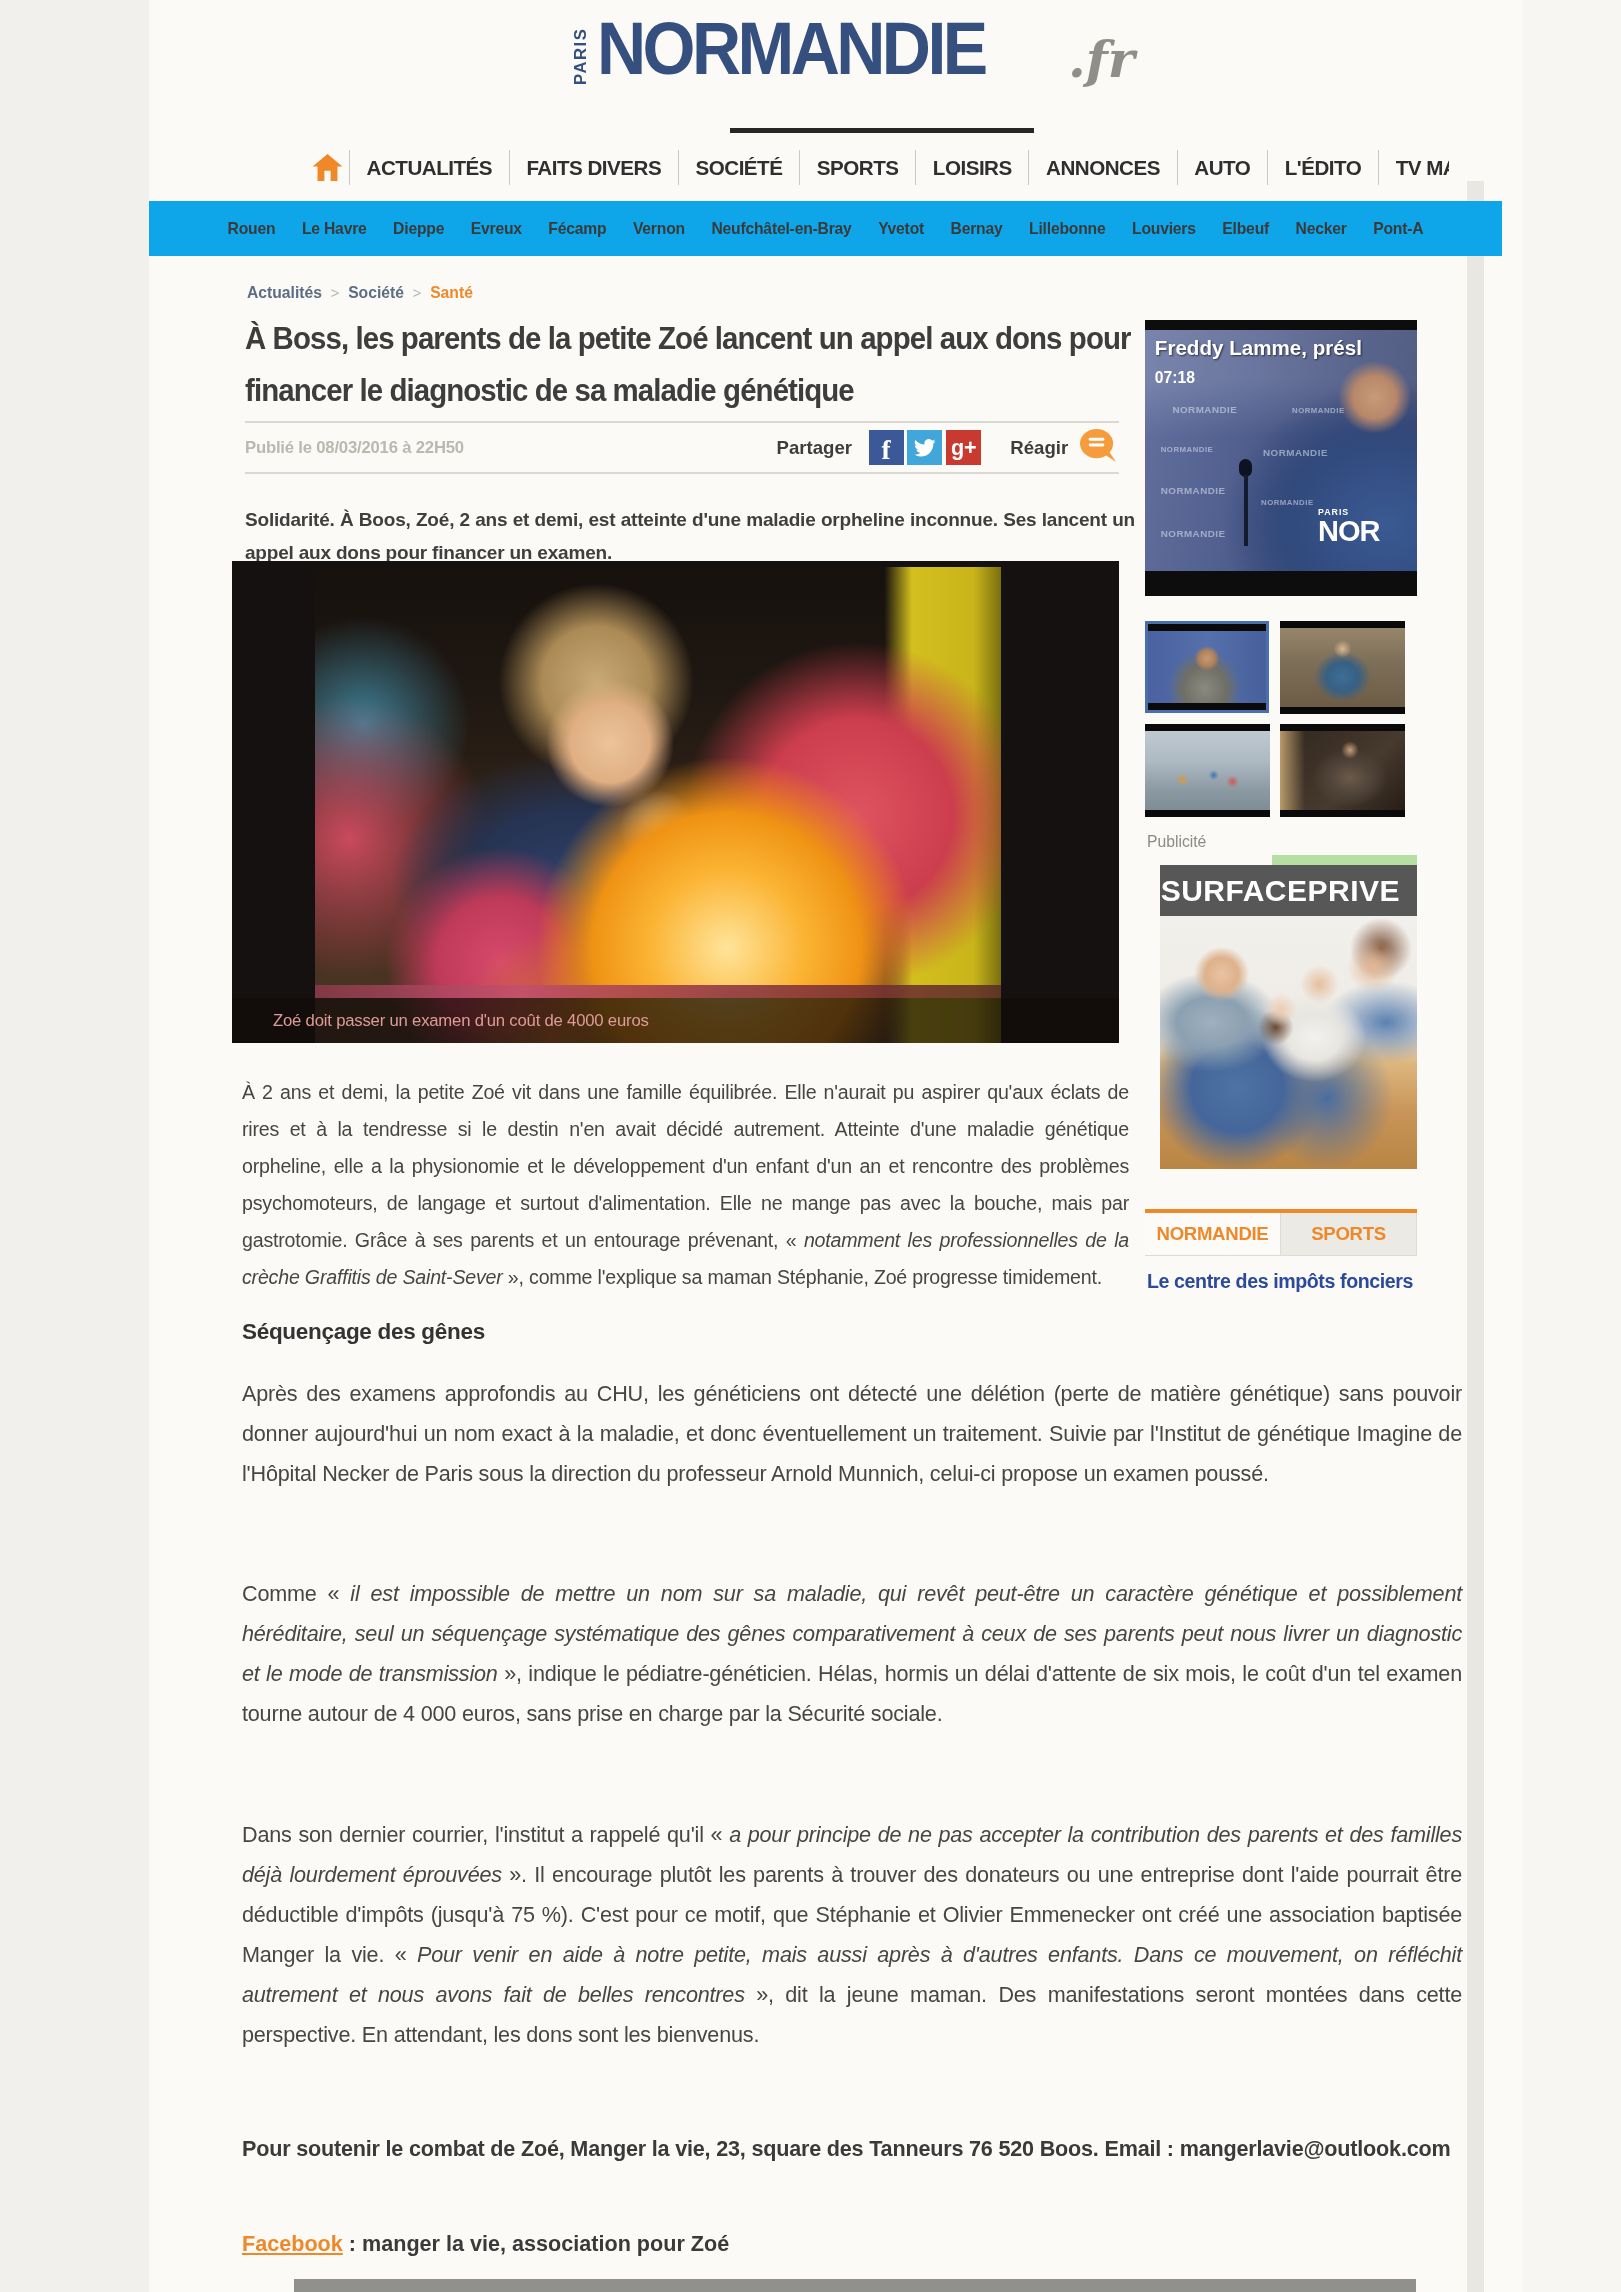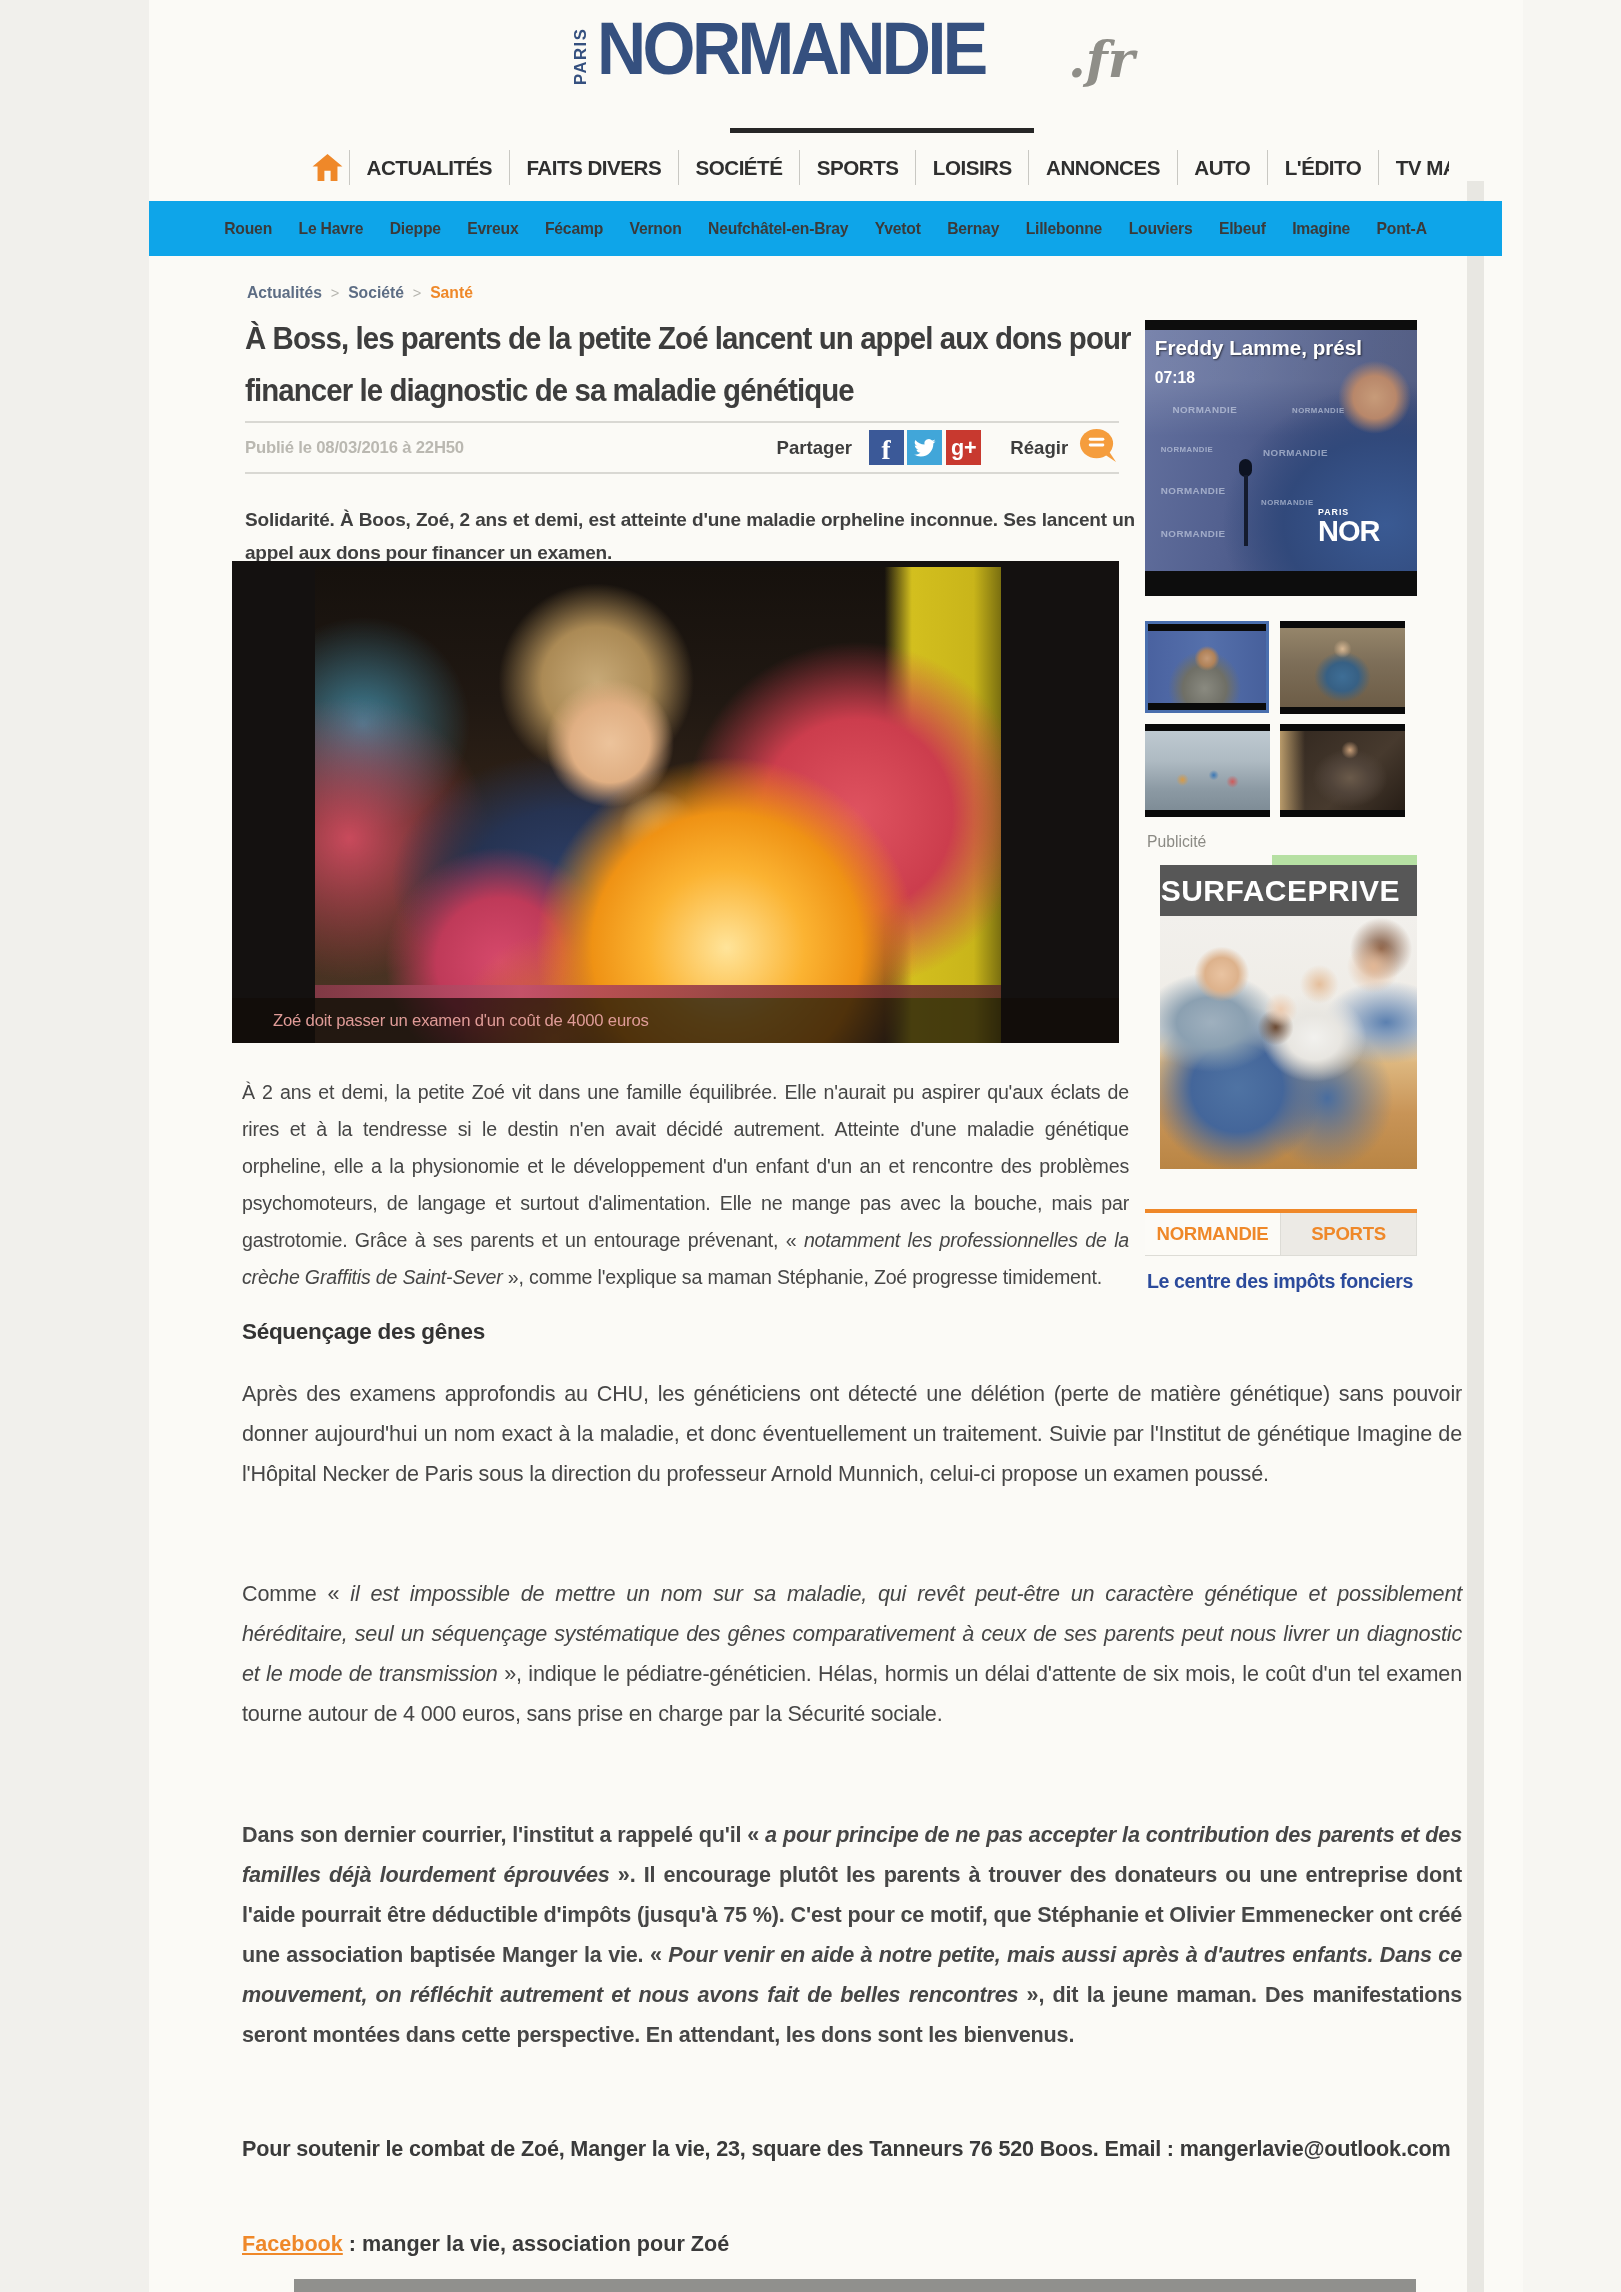--- a/index.html
+++ b/index.html
@@ -85,21 +85,21 @@
   .photo-caption{position:absolute;left:0;right:0;bottom:0;height:45px;background:rgba(18,12,9,.72);
     color:#df9b97;font-size:16.7px;line-height:45px;padding-left:41px;letter-spacing:-0.2px;}
 
   
   .para{position:absolute;color:#464646;text-align:justify;letter-spacing:-0.2px;margin:0;}
   .p1{left:242px;top:1074px;width:887px;font-size:19.6px;line-height:37px;}
   .section-h{position:absolute;left:242px;top:1319px;font-size:22.5px;font-weight:700;color:#333;margin:0;letter-spacing:-0.3px;}
   .pw{left:242px;width:1220px;font-size:21.6px;line-height:40px;}
   .p2{top:1374px;}
   .p3{top:1574px;}
-  .p4{top:1815px;font-weight:bold;}
+  .p4{top:1815px;}
   .contact{left:242px;top:2129px;width:1220px;font-size:21.6px;line-height:40px;font-weight:700;color:#3a3a3a;text-align:left;}
   .fbline{position:absolute;left:242px;top:2231px;font-size:21.6px;font-weight:700;color:#3a3a3a;margin:0;}
   .fb-link{color:#ef8829;text-decoration:underline;cursor:pointer;}
   .em{font-style:italic;}
 
   
   .sidebar{position:absolute;left:1145px;top:292px;width:272px;height:1024px;overflow:hidden;}
   .vw-header{position:absolute;left:0;top:0;width:412px;height:45px;background:#3b5182;color:#fff;
     font-size:20.6px;line-height:45px;padding-left:13.7px;letter-spacing:-0.2px;cursor:pointer;}
   .vw-video{position:absolute;left:0;top:28px;width:280px;height:276px;cursor:pointer;
@@ -206,21 +206,21 @@
   <span class="city">Dieppe</span>
   <span class="city">Evreux</span>
   <span class="city">Fécamp</span>
   <span class="city">Vernon</span>
   <span class="city">Neufchâtel-en-Bray</span>
   <span class="city">Yvetot</span>
   <span class="city">Bernay</span>
   <span class="city">Lillebonne</span>
   <span class="city">Louviers</span>
   <span class="city">Elbeuf</span>
-  <span class="city">Imagine</span>
+  <span class="city">Necker</span>
   <span class="city">Pont-A</span>
 </div>
 
 <div class="crumbs">
   <span class="crumb">Actualités</span>
   <span class="crumb-sep">&gt;</span>
   <span class="crumb">Société</span>
   <span class="crumb-sep">&gt;</span>
   <span class="crumb last">Santé</span>
 </div>

